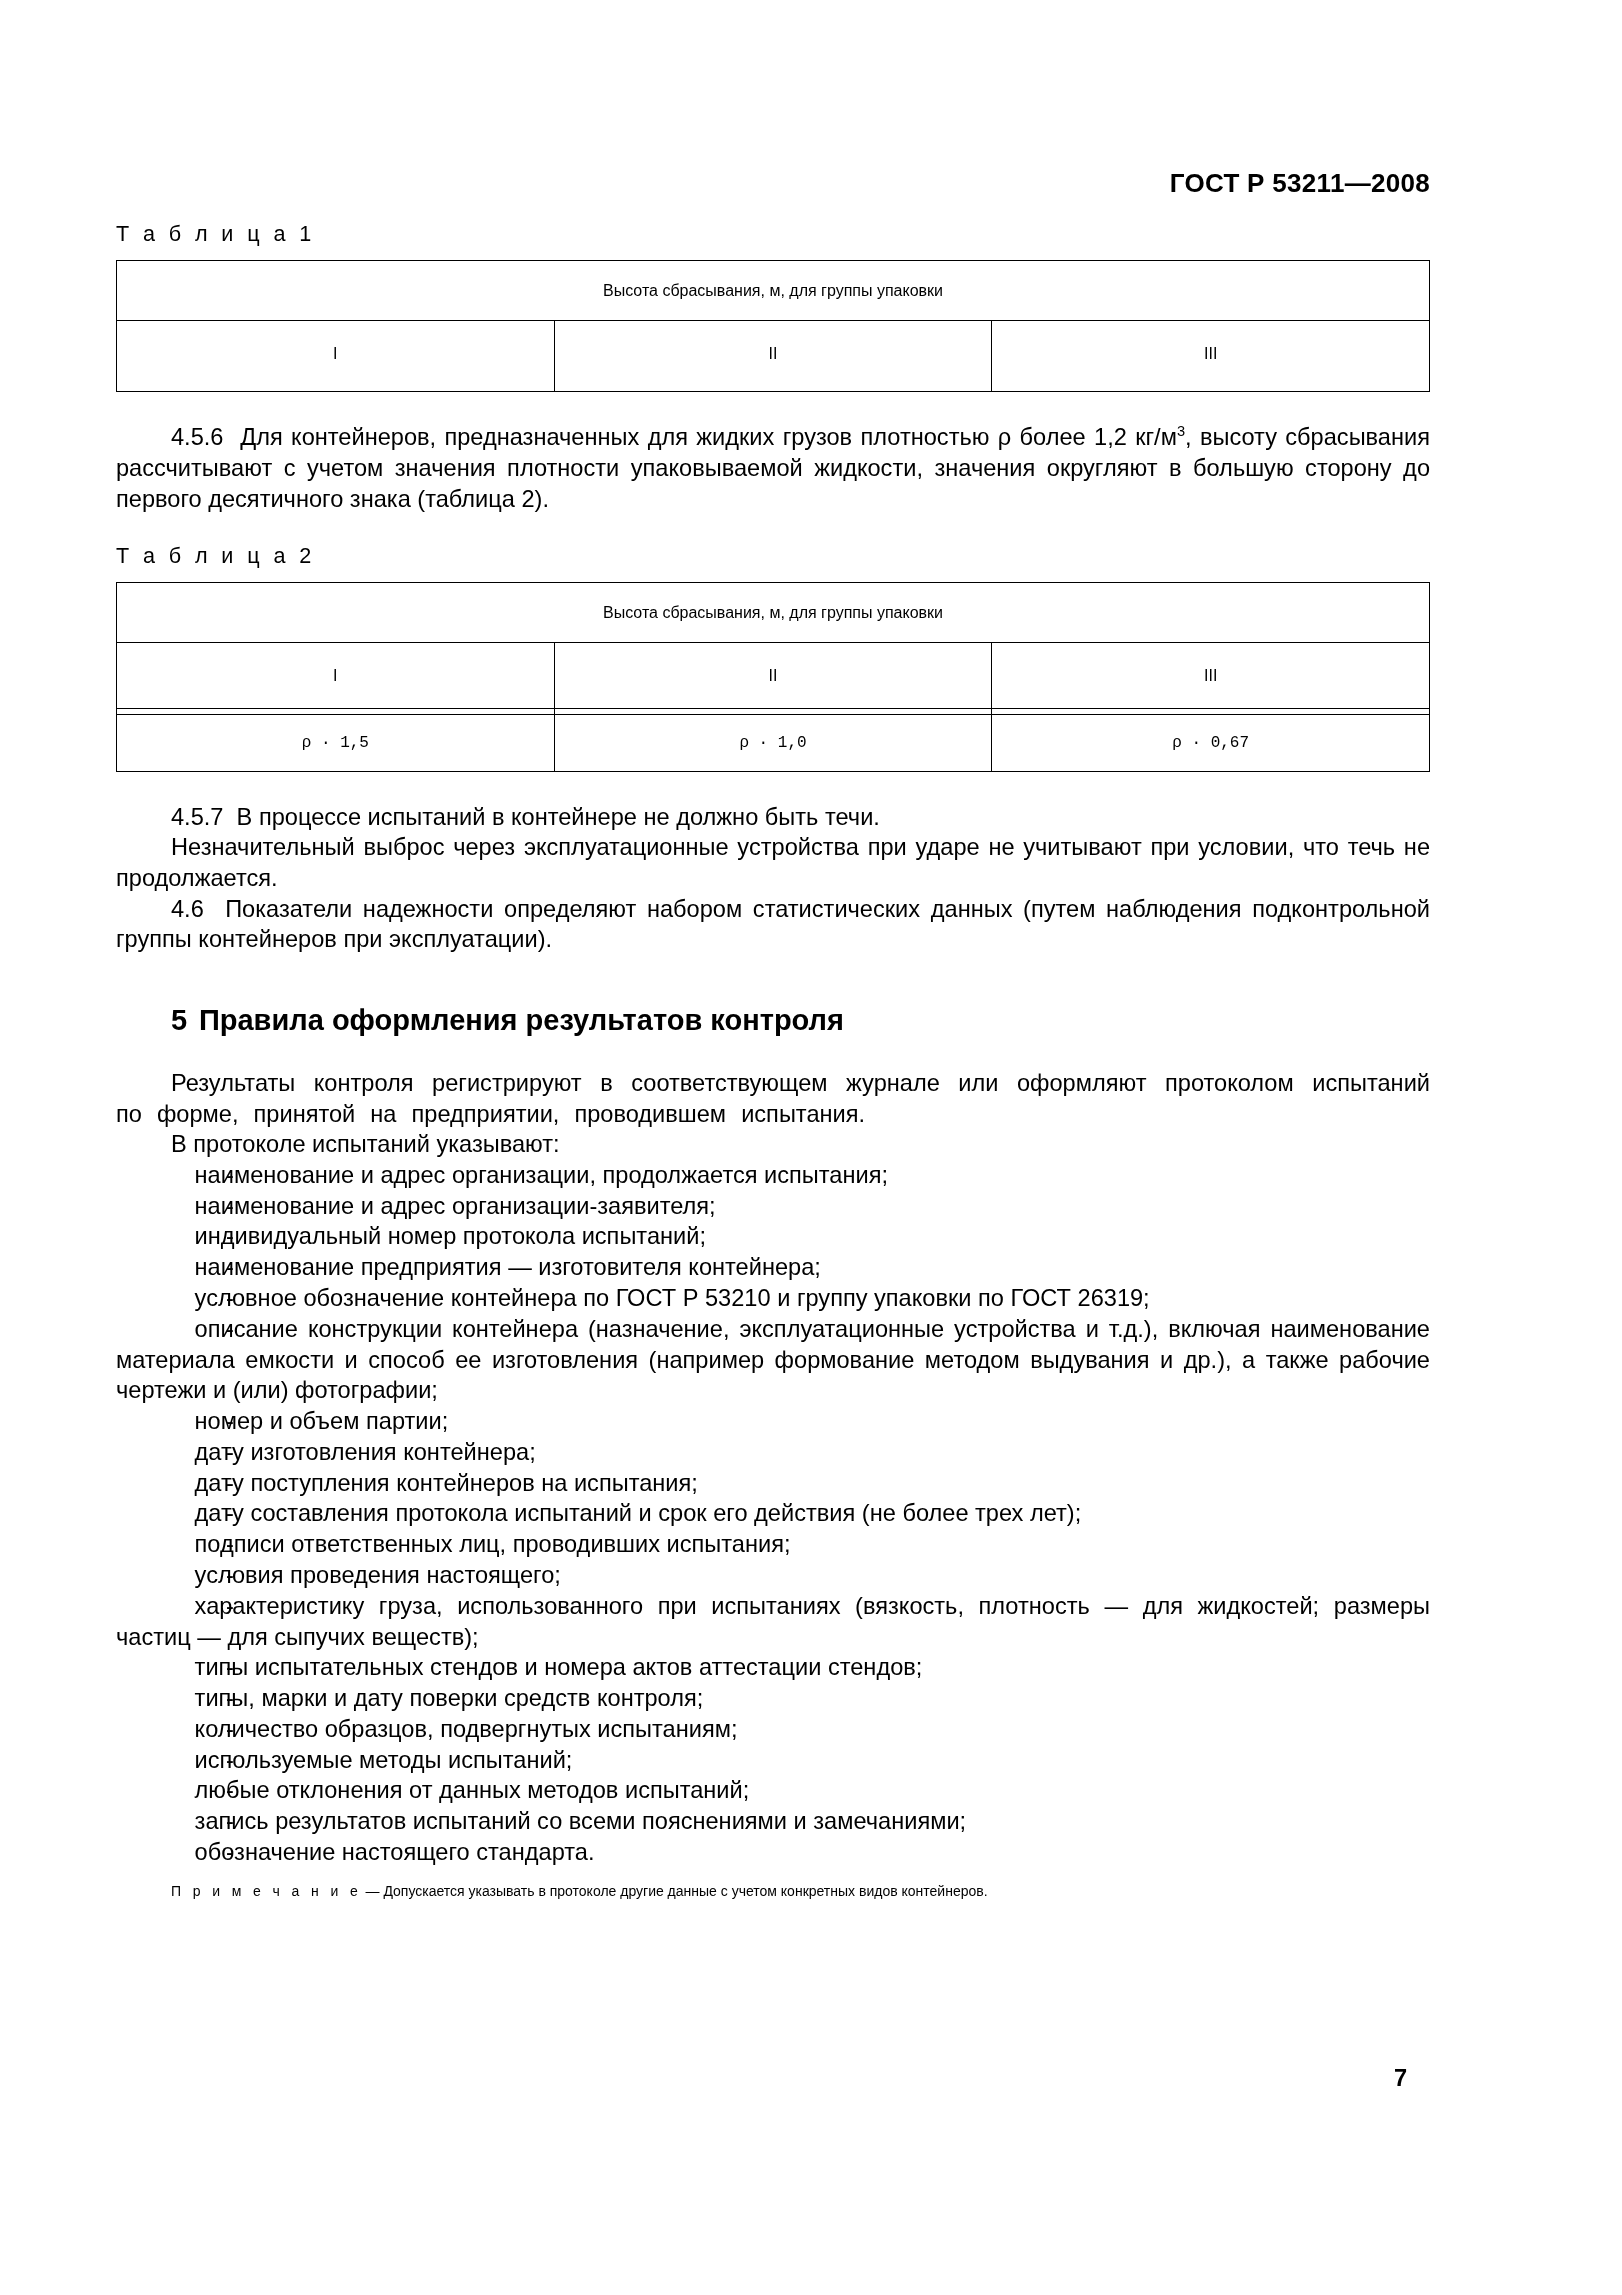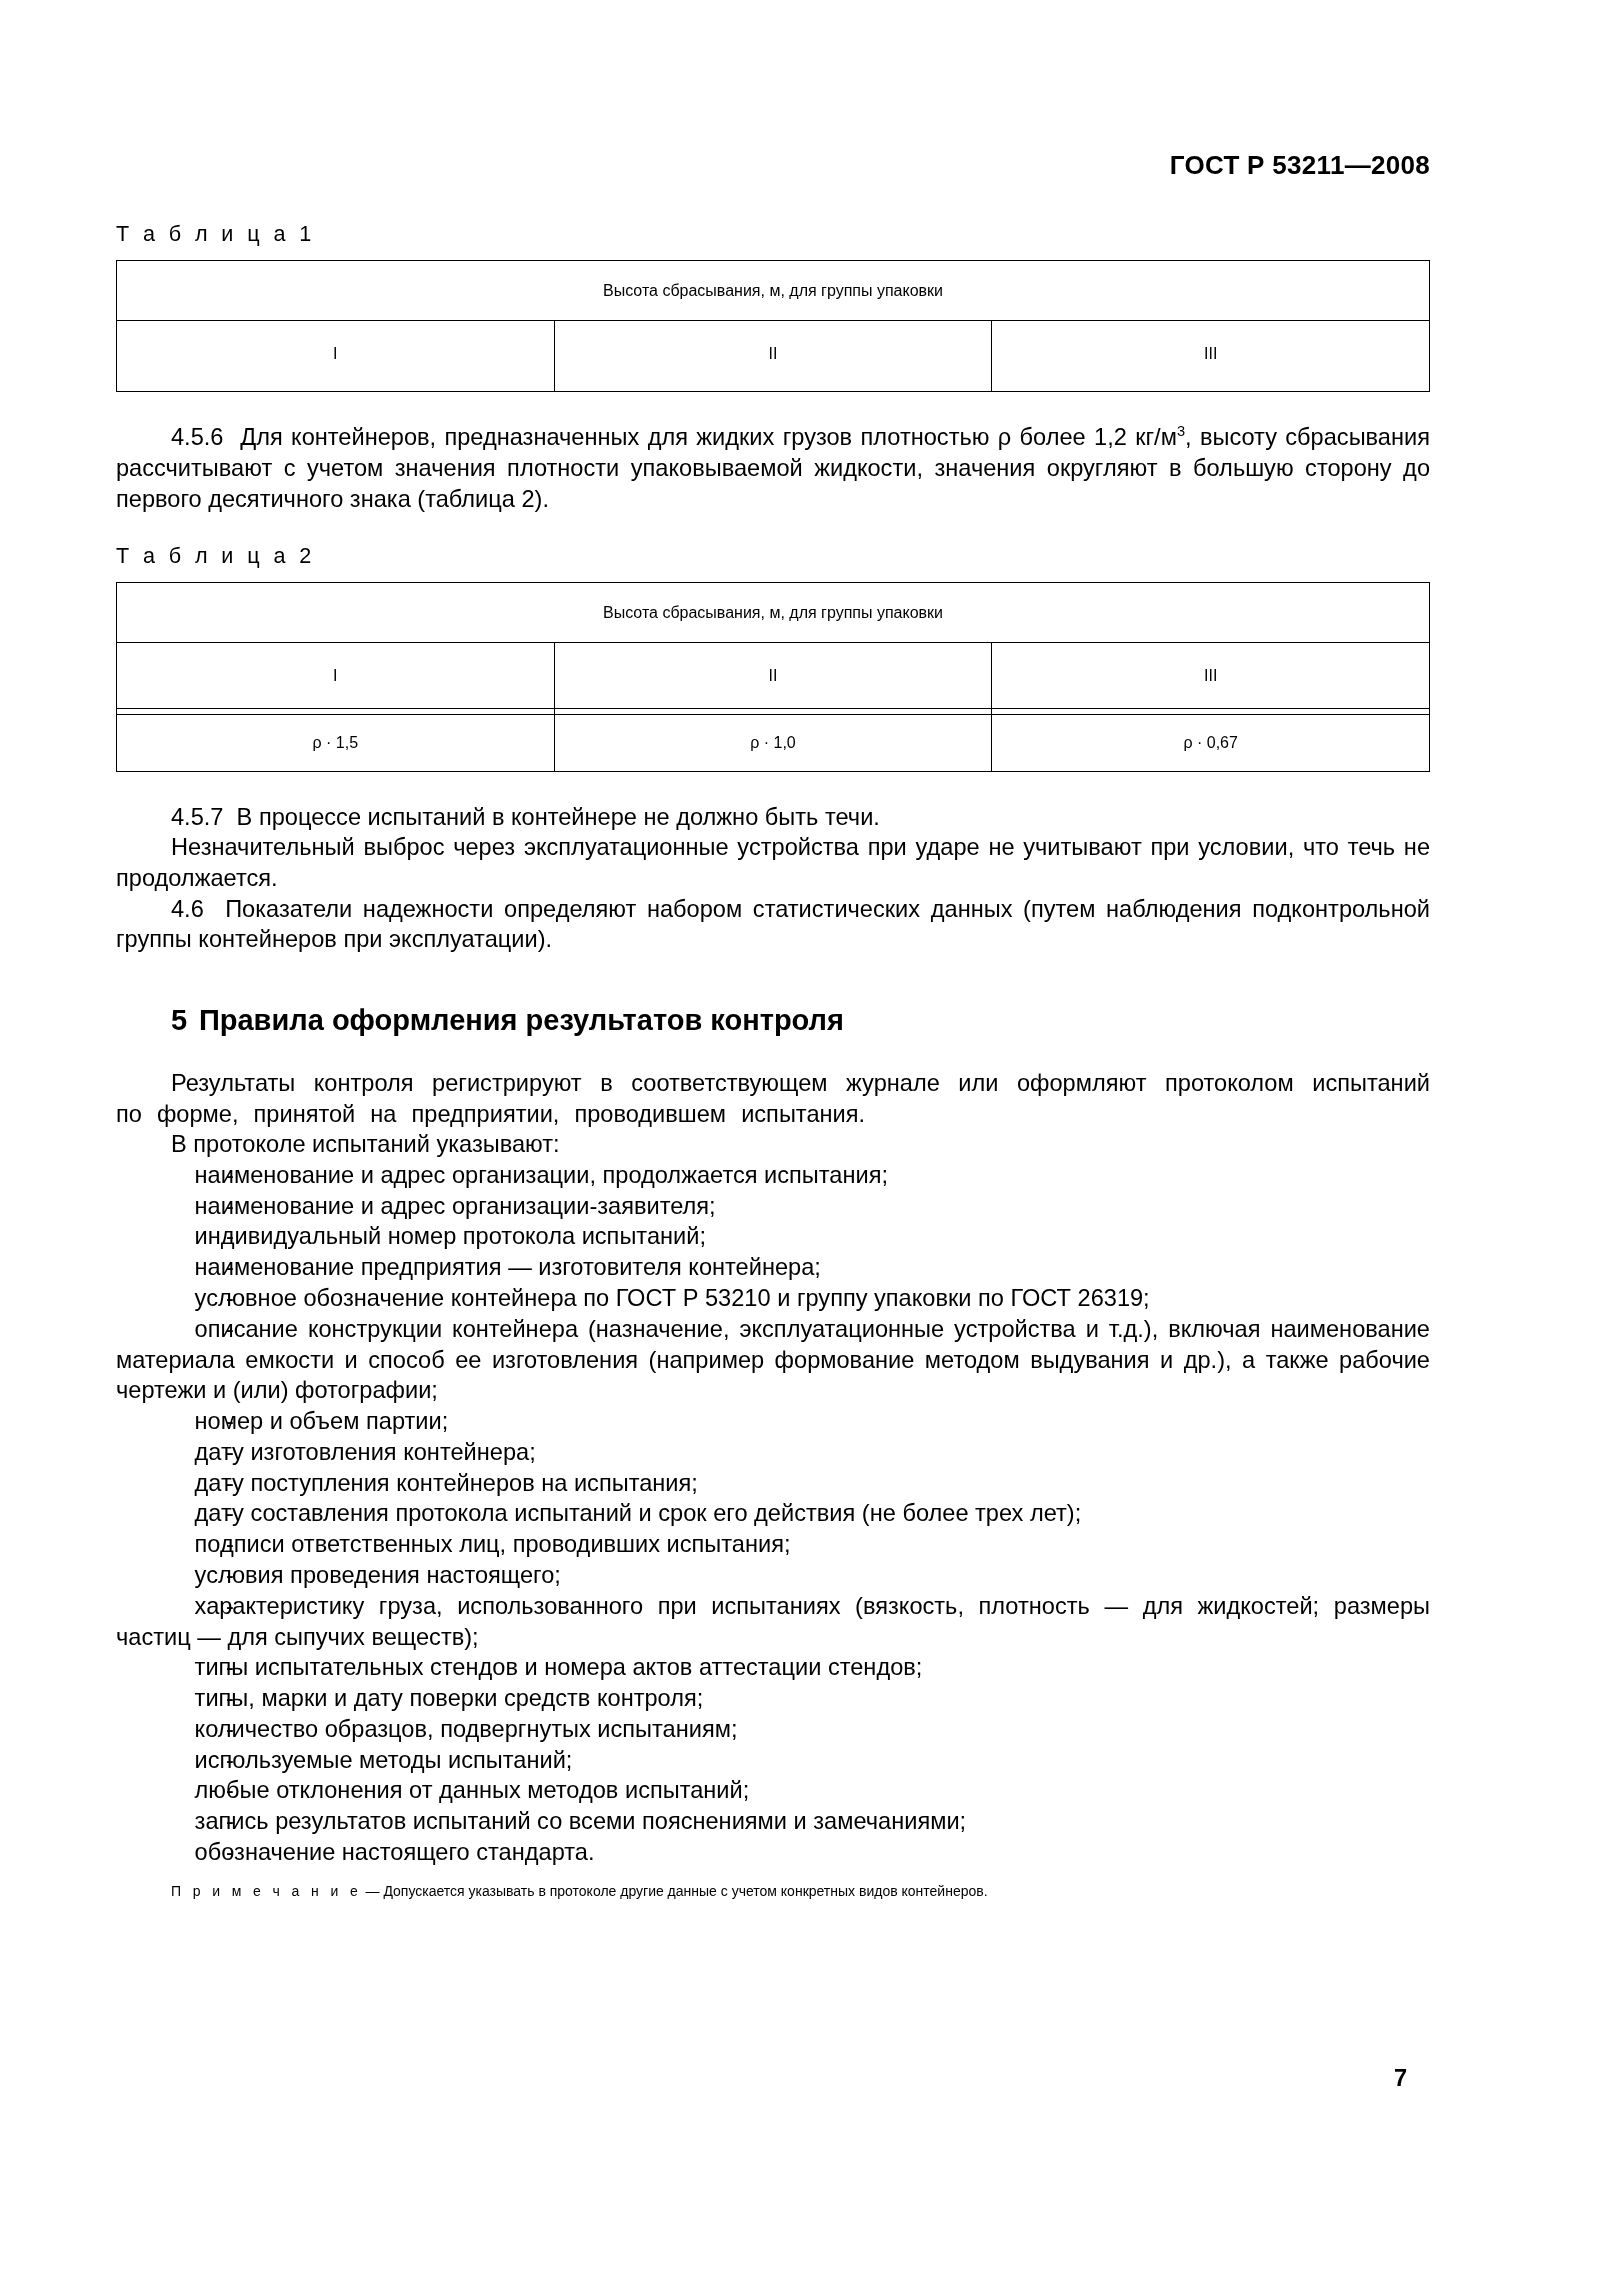--- a/index.html
+++ b/index.html
@@ -17,21 +17,21 @@
     height: 2295px;
     background: #ffffff;
     box-sizing: border-box;
     padding: 0;
     overflow: hidden;
   }
 
   
   .doc-header {
     position: absolute;
-    top: 150px;
+    top: 168px;
     right: 193px;
     font-size: 26px;
     font-weight: bold;
     letter-spacing: 0.3px;
     white-space: nowrap;
   }
 
   
   .content {
     position: absolute;
@@ -109,21 +109,21 @@
   }
   p.ind {
     text-indent: 55px;
   }
   p.tight { margin-top: 0; }
   .sup {
     font-size: 0.62em;
     vertical-align: super;
     line-height: 0;
   }
-  .rho { font-family: Liberation Sans, sans-serif; }
+  .rho { font-family: Liberation Mono, monospace; }
   .nb { white-space: nowrap; }
 
   
   p.wide-just {
     word-spacing: 8.5px;
   }
 
   
   h2.section {
     font-size: 29px;

